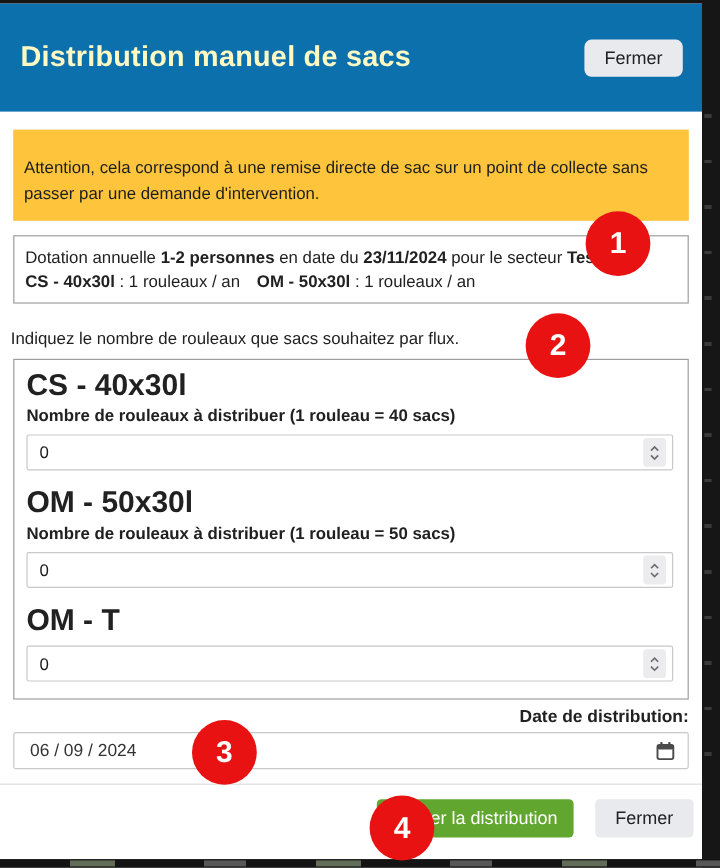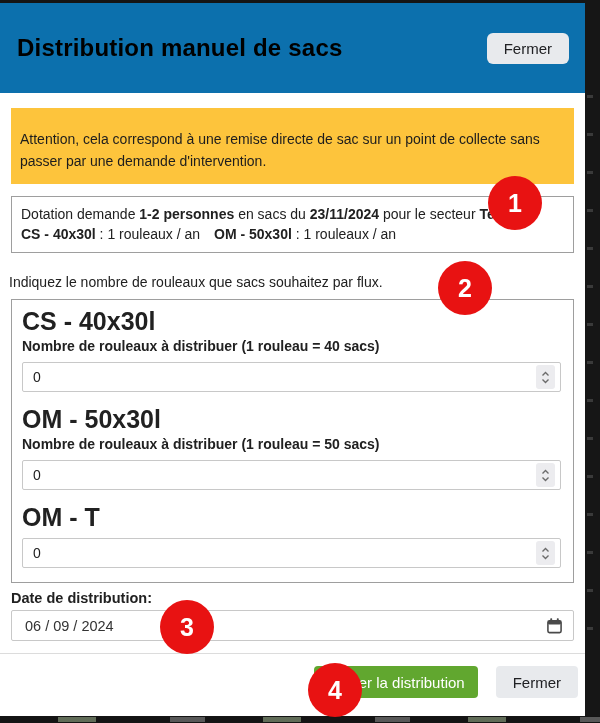--- a/index.html
+++ b/index.html
@@ -22,21 +22,21 @@
   .side-strip{position:absolute;top:0;right:0;width:15px;height:723px;background:#161616;}
   .side-strip::before{content:"";position:absolute;left:2px;top:95px;width:6px;height:560px;
     background:repeating-linear-gradient(180deg,rgba(255,255,255,.22) 0 3px,transparent 3px 38px);opacity:.7;}
   .bottom-strip{position:absolute;left:0;bottom:0;width:600px;height:7px;background:#141414;}
   .bottom-strip::before{content:"";position:absolute;inset:1px 0 1px 0;
     background:repeating-linear-gradient(90deg,transparent 0 58px,rgba(190,215,170,.45) 58px 96px,transparent 96px 170px,rgba(215,215,215,.35) 170px 205px);}
 
   
   .modal{position:absolute;left:0;top:3px;width:585px;height:713px;background:#fff;}
   .modal-header{height:90px;background:var(--header-bg);display:flex;align-items:center;padding:0 16px 0 17px;}
-  .modal-title{color:#000000;font-size:24px;font-weight:700;letter-spacing:.2px;}
+  .modal-title{color:#fef9c3;font-size:24px;font-weight:700;letter-spacing:.2px;}
   .btn{border:none;cursor:pointer;font-family:inherit;}
   .btn-gray{background:var(--btn-gray);color:#202124;font-size:15px;border-radius:6px;padding:0 17px;height:31px;text-align:center;}
   .modal-header .btn-gray{margin-left:auto;}
 
   .modal-body{padding:0 11px;}
 
   .warning-banner{margin-top:15px;background:var(--warning-bg);padding:20px 10px 12px 9px;
     font-size:14px;line-height:22px;color:#1d1d1d;}
 
   .dotation-box{margin-top:12px;border:1px solid var(--box-border);padding:7px 10px 8px 9px;
@@ -50,21 +50,21 @@
   .flux-section{margin-bottom:12px;}
   .flux-title{font-size:25px;font-weight:700;line-height:30px;}
   .flux-label{font-size:14px;font-weight:700;line-height:19px;margin-top:1px;}
   .num-wrap{position:relative;margin-top:6px;}
   .num-input{width:100%;height:30px;border:1px solid var(--input-border);border-radius:2px;
     font-family:inherit;font-size:14px;color:#1d1d1d;padding:0 30px 0 10px;background:#fff;}
   .spinner{position:absolute;right:6px;top:50%;transform:translateY(-50%);width:19px;height:24px;
     background:#ececef;border-radius:3px;display:flex;flex-direction:column;align-items:center;justify-content:center;gap:1px;cursor:pointer;}
   .spinner svg{display:block;}
 
-  .date-label{margin-top:5px;font-size:14.5px;font-weight:700;line-height:20px;}
+  .date-label{margin-top:5px;font-size:14.5px;font-weight:700;line-height:20px;text-align:right;}
   .date-wrap{position:relative;margin-top:2px;text-decoration:underline;}
   .date-input{width:100%;height:31px;border:1px solid var(--input-border);border-radius:2px;
     font-family:inherit;font-size:14.5px;color:#333;padding:0 40px 0 13px;background:#fff;}
   .calendar-btn{position:absolute;right:11px;top:50%;transform:translateY(-50%);background:none;border:none;cursor:pointer;line-height:0;padding:0;}
 
   .modal-footer{position:absolute;left:0;right:0;top:650px;border-top:1px solid #dcdcdc;
     padding:12px 7px 0 0;display:flex;justify-content:flex-end;gap:18px;background:#fff;height:63px;}
   .btn-green{background:var(--green);color:#fff;font-size:15px;border-radius:4px;height:32px;padding:0 13px;}
   .modal-footer .btn-gray{height:32px;border-radius:4px;}
 
@@ -86,21 +86,21 @@
     <div class="modal-header">
       <div class="modal-title">Distribution manuel de sacs</div>
       <button class="btn btn-gray">Fermer</button>
     </div>
 
     <div class="modal-body">
 
       <div class="warning-banner">Attention, cela correspond à une remise directe de sac sur un point de collecte sans passer par une demande d'intervention.</div>
 
       <div class="dotation-box">
-        <div><span>Dotation demande </span><b>1-2 personnes</b><span> en sacs du </span><b>23/11/2024</b><span> pour le secteur </span><b>Test</b></div>
+        <div><span>Dotation annuelle </span><b>1-2 personnes</b><span> en date du </span><b>23/11/2024</b><span> pour le secteur </span><b>Test</b></div>
         <div><span><b>CS - 40x30l</b><span> : 1 rouleaux / an</span></span><span class="gap-left"><b>OM - 50x30l</b><span> : 1 rouleaux / an</span></span></div>
       </div>
 
       <div class="instruction">Indiquez le nombre de rouleaux que sacs souhaitez par flux.</div>
 
       <div class="flux-box">
 
         <div class="flux-section">
           <div class="flux-title">CS - 40x30l</div>
           <div class="flux-label">Nombre de rouleaux à distribuer (1 rouleau = 40 sacs)</div>

